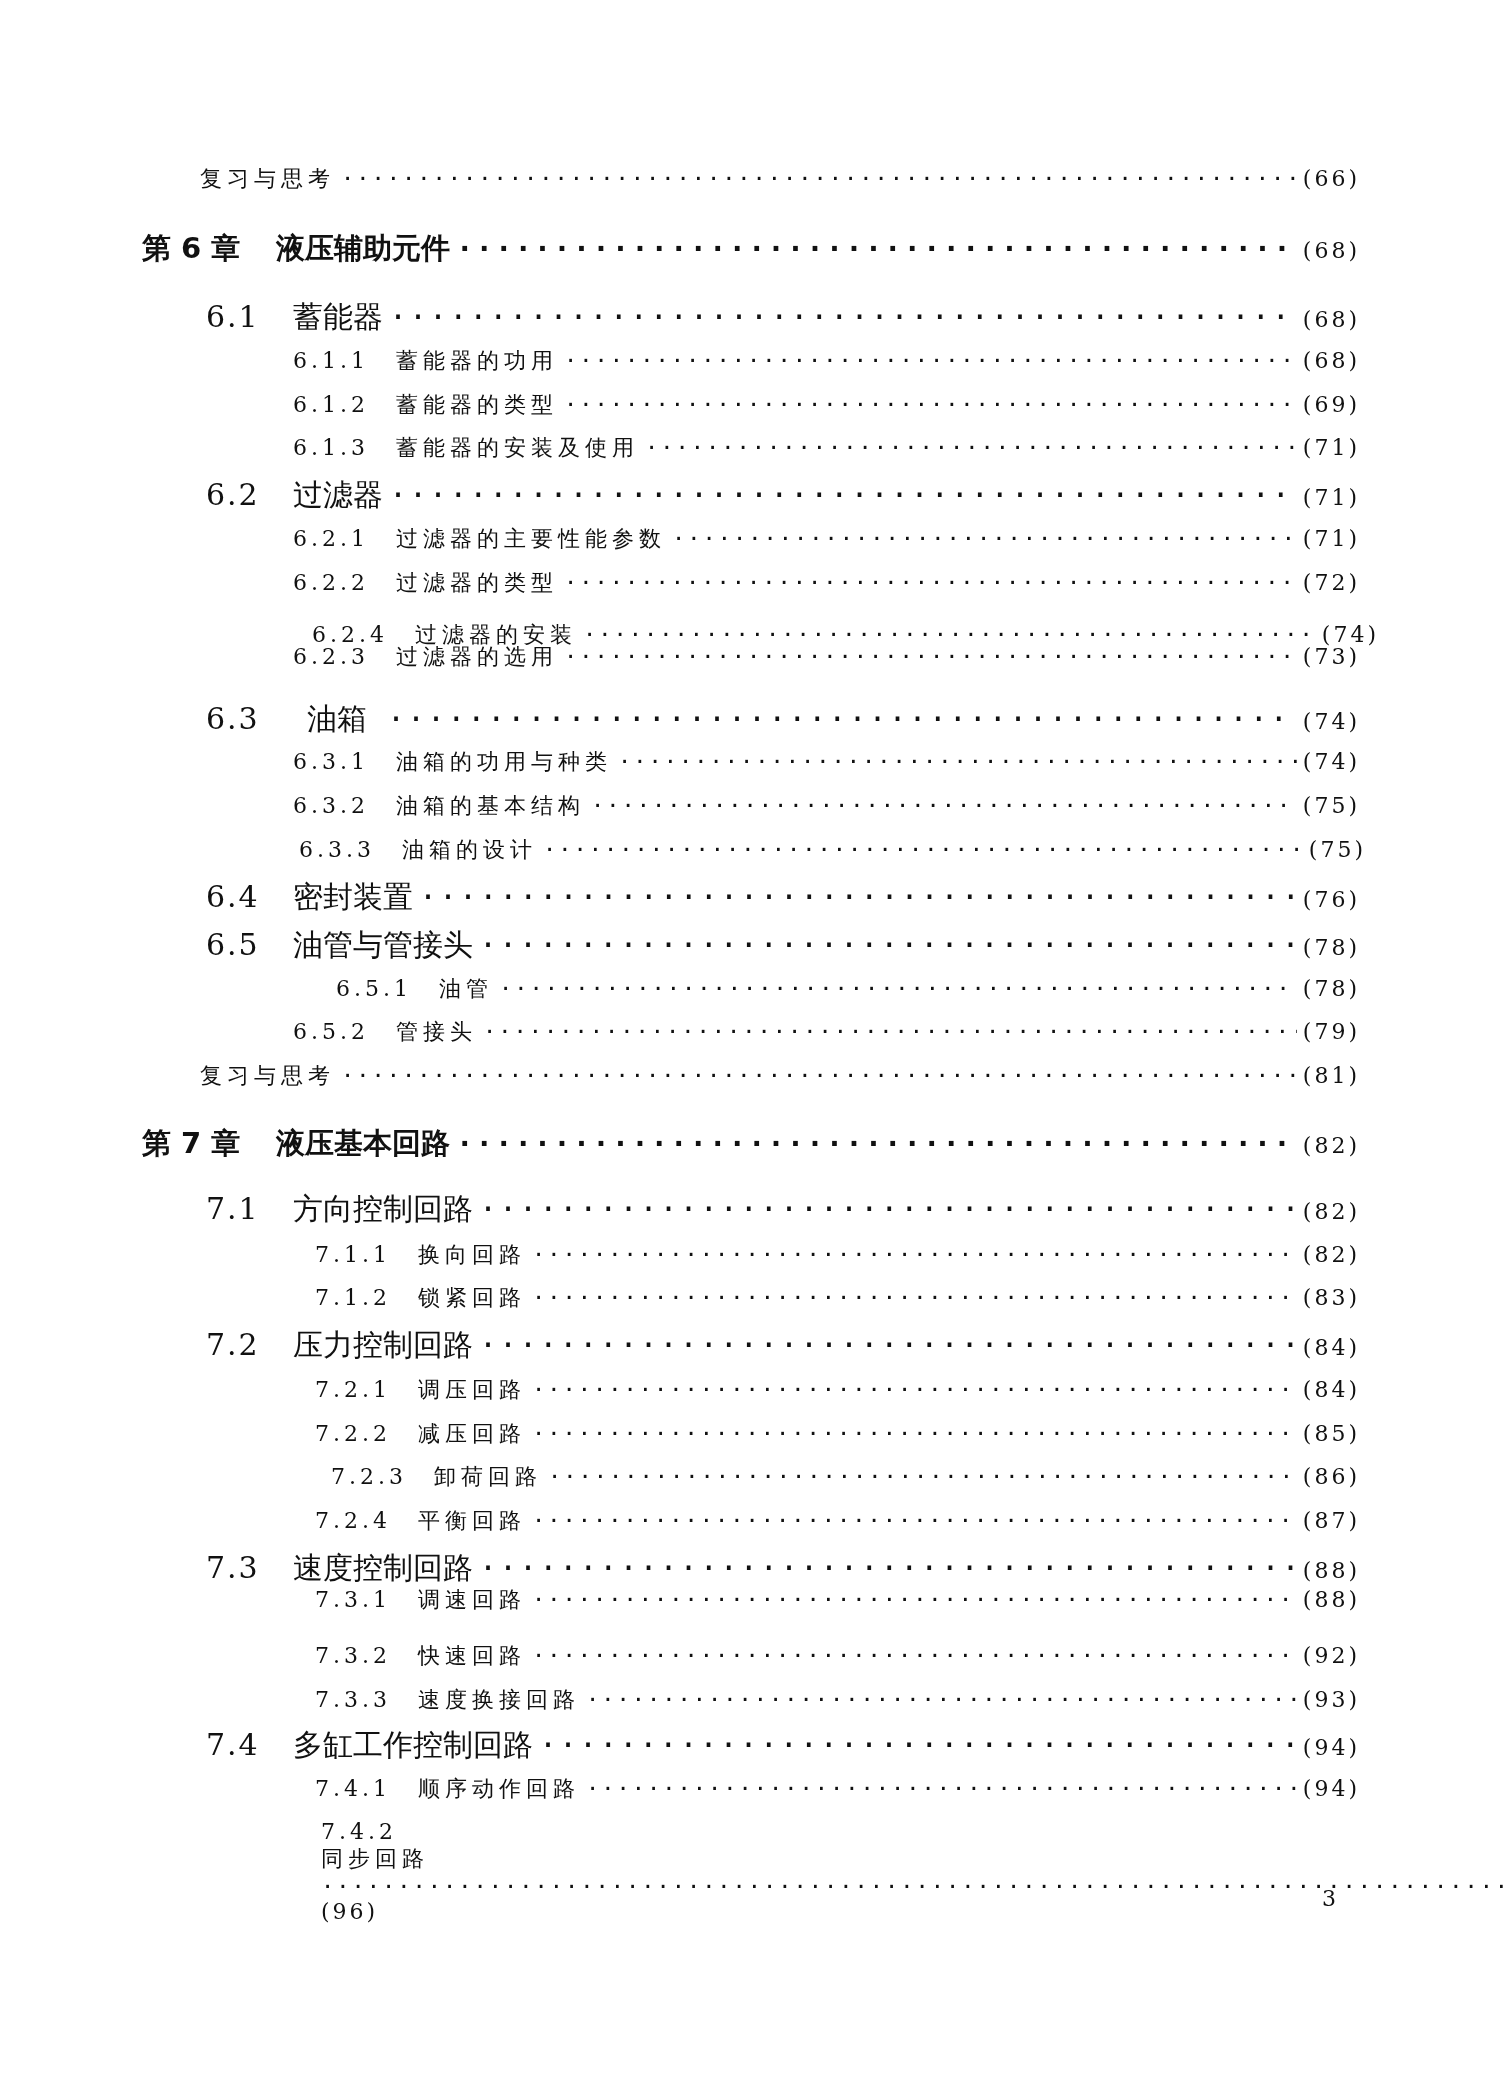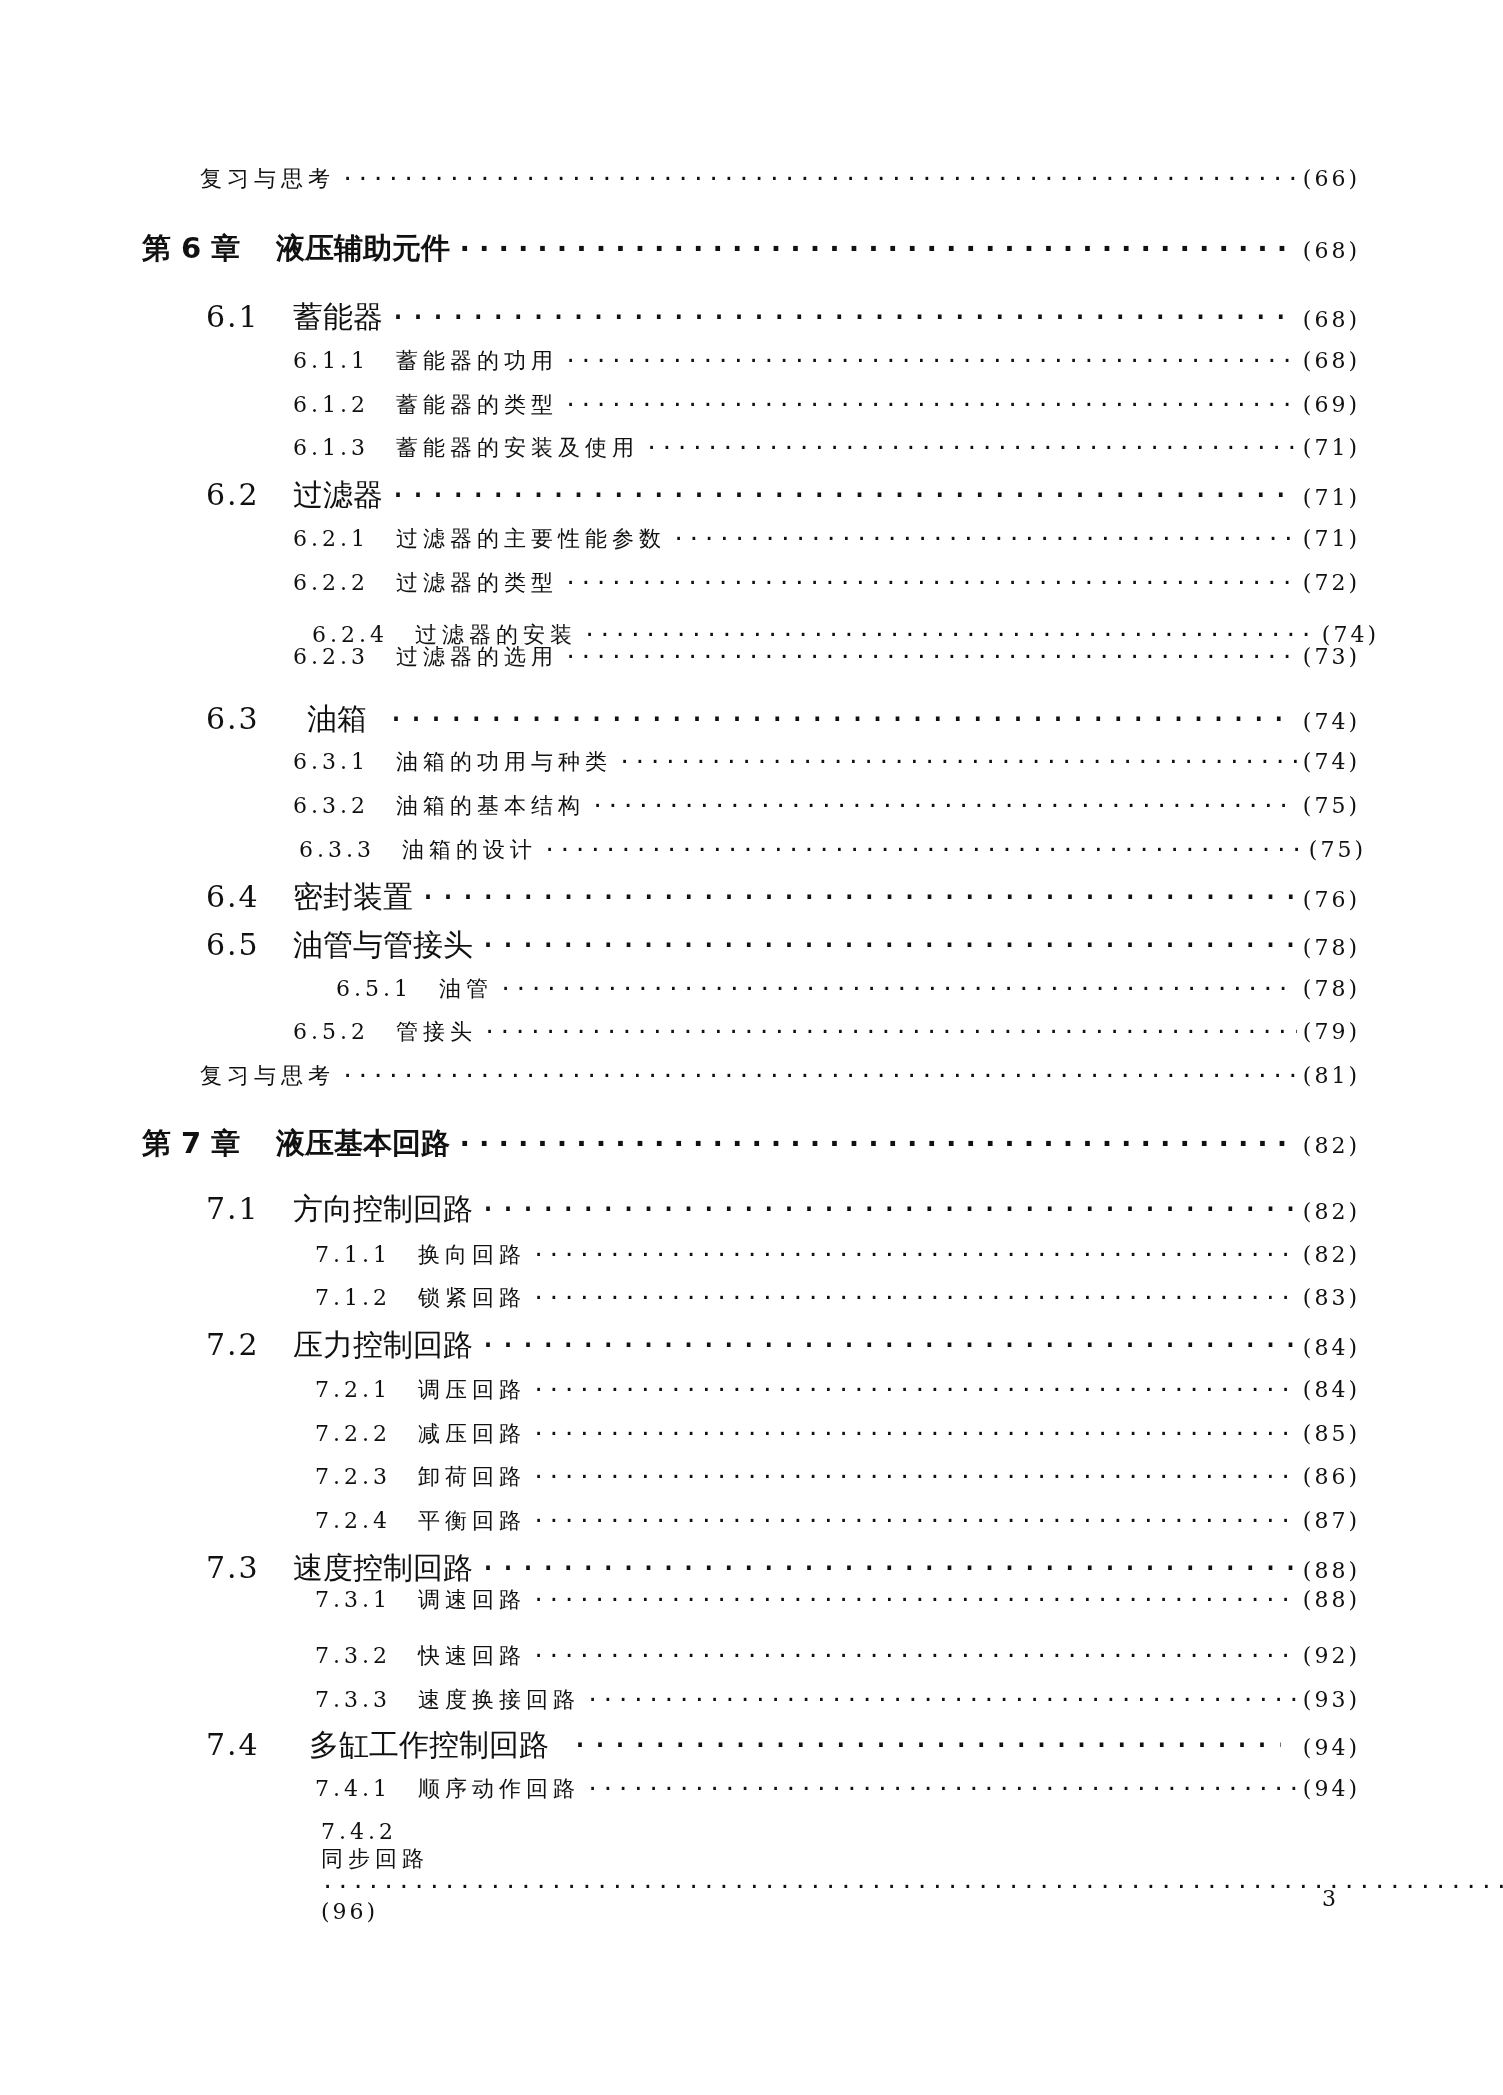--- a/index.html
+++ b/index.html
@@ -180,21 +180,21 @@
       <span class="leader"></span>
       <span class="page">(84)</span>
     </div>
     <div class="row sub" style="left: 315px; top: 1419px; width: 1045px;">
       <span class="num" style="width: 103px;">7.2.2</span>
       <span class="title">减压回路</span>
       <span class="leader"></span>
       <span class="page">(85)</span>
     </div>
     <div class="row sub" style="left: 315px; top: 1462px; width: 1045px;">
-      <span class="num" style="width: 103px;">7.2.3</span>
+      <span class="num" style="width: 103px; margin-left: 16px;">7.2.3</span>
       <span class="title">卸荷回路</span>
       <span class="leader"></span>
       <span class="page">(86)</span>
     </div>
     <div class="row sub" style="left: 315px; top: 1506px; width: 1045px;">
       <span class="num" style="width: 103px;">7.2.4</span>
       <span class="title">平衡回路</span>
       <span class="leader"></span>
       <span class="page">(87)</span>
     </div>
@@ -215,21 +215,21 @@
       <span class="title">快速回路</span>
       <span class="leader"></span>
       <span class="page">(92)</span>
     </div>
     <div class="row sub" style="left: 315px; top: 1685px; width: 1045px;">
       <span class="num" style="width: 103px;">7.3.3</span>
       <span class="title">速度换接回路</span>
       <span class="leader"></span>
       <span class="page">(93)</span>
     </div>
-    <div class="row section" style="left: 206px; top: 1725px; width: 1154px; gap: 16px;">
+    <div class="row section" style="left: 206px; top: 1725px; width: 1154px;">
       <span class="num" style="width: 87px;">7.4</span>
       <span class="title">多缸工作控制回路</span>
       <span class="leader"></span>
       <span class="page">(94)</span>
     </div>
     <div class="row sub" style="left: 315px; top: 1774px; width: 1045px;">
       <span class="num" style="width: 103px;">7.4.1</span>
       <span class="title">顺序动作回路</span>
       <span class="leader"></span>
       <span class="page">(94)</span>

